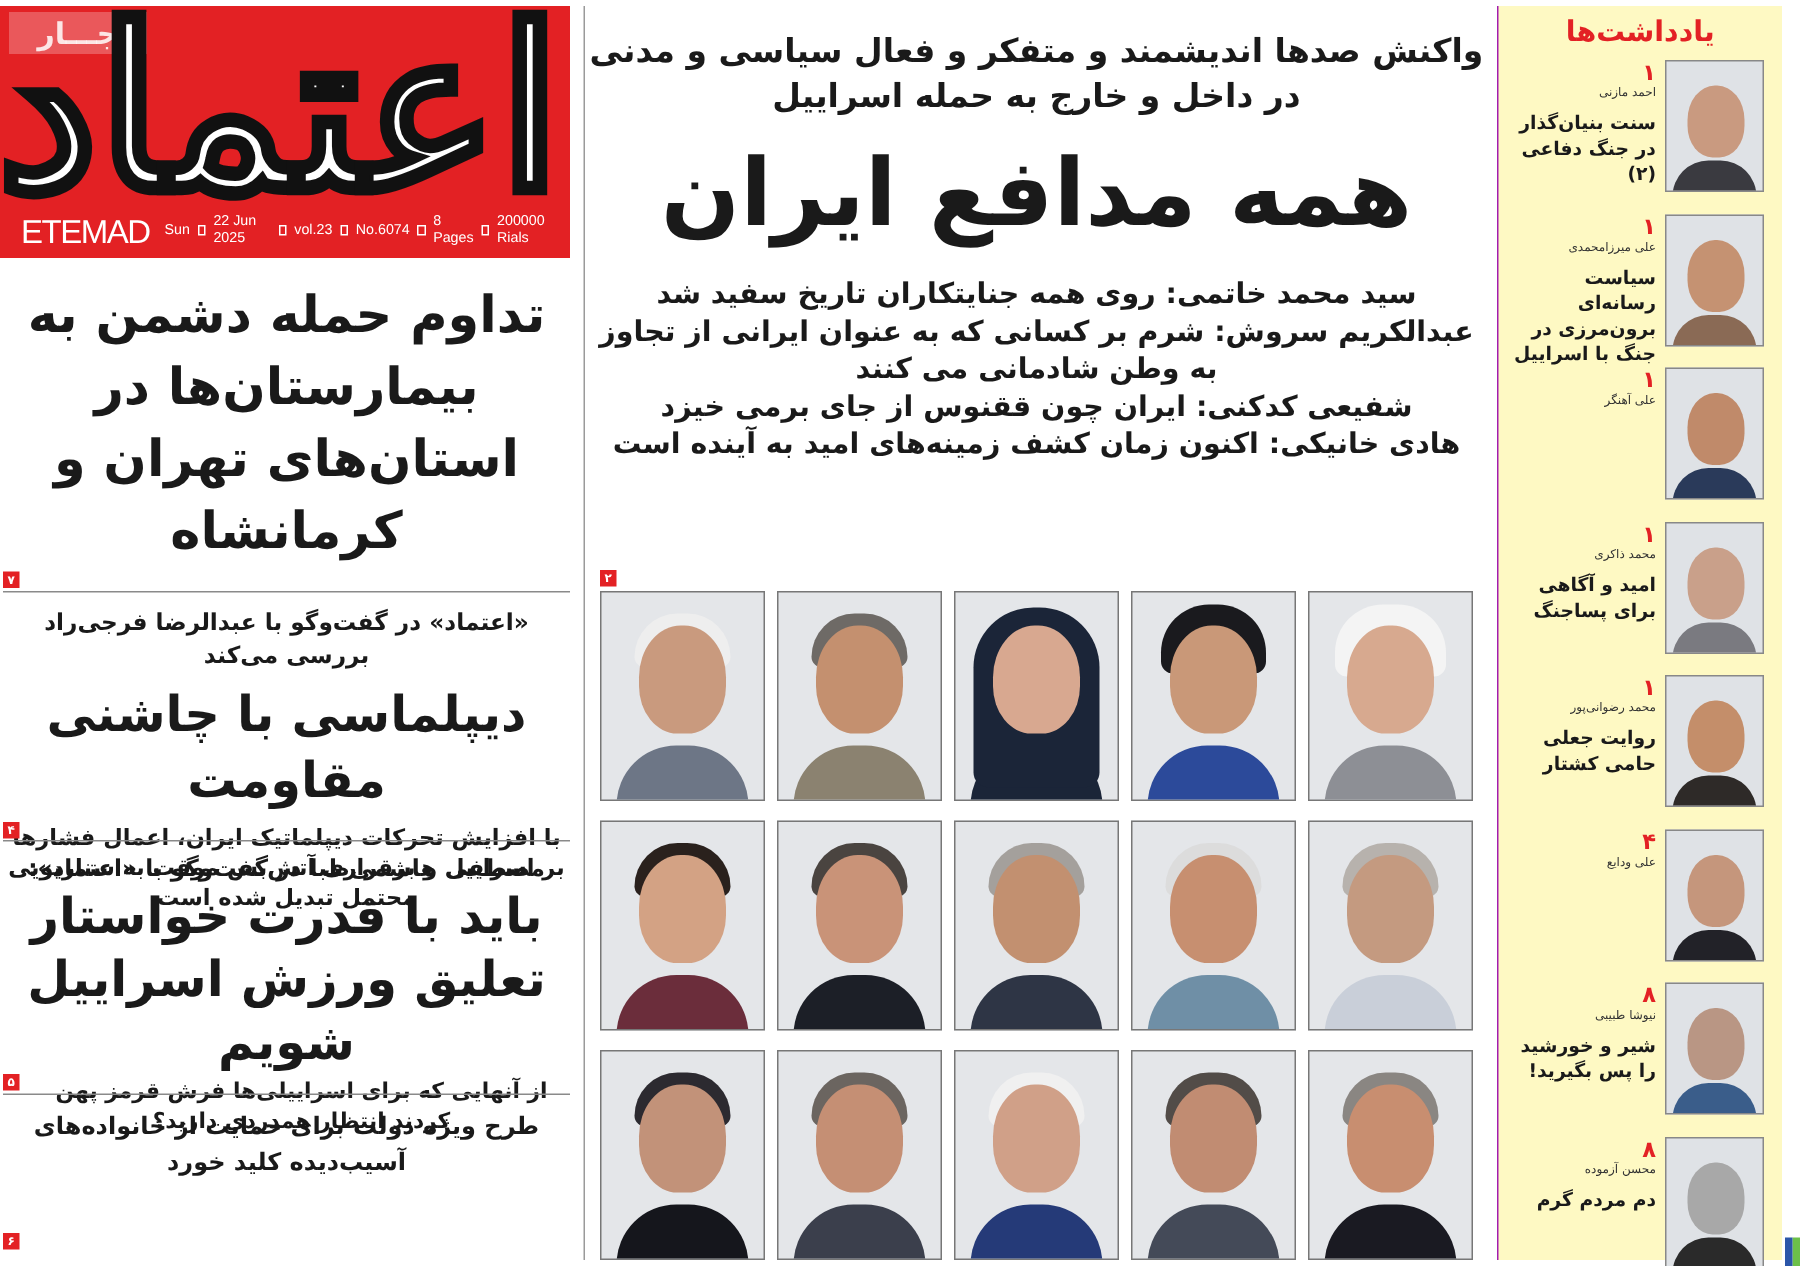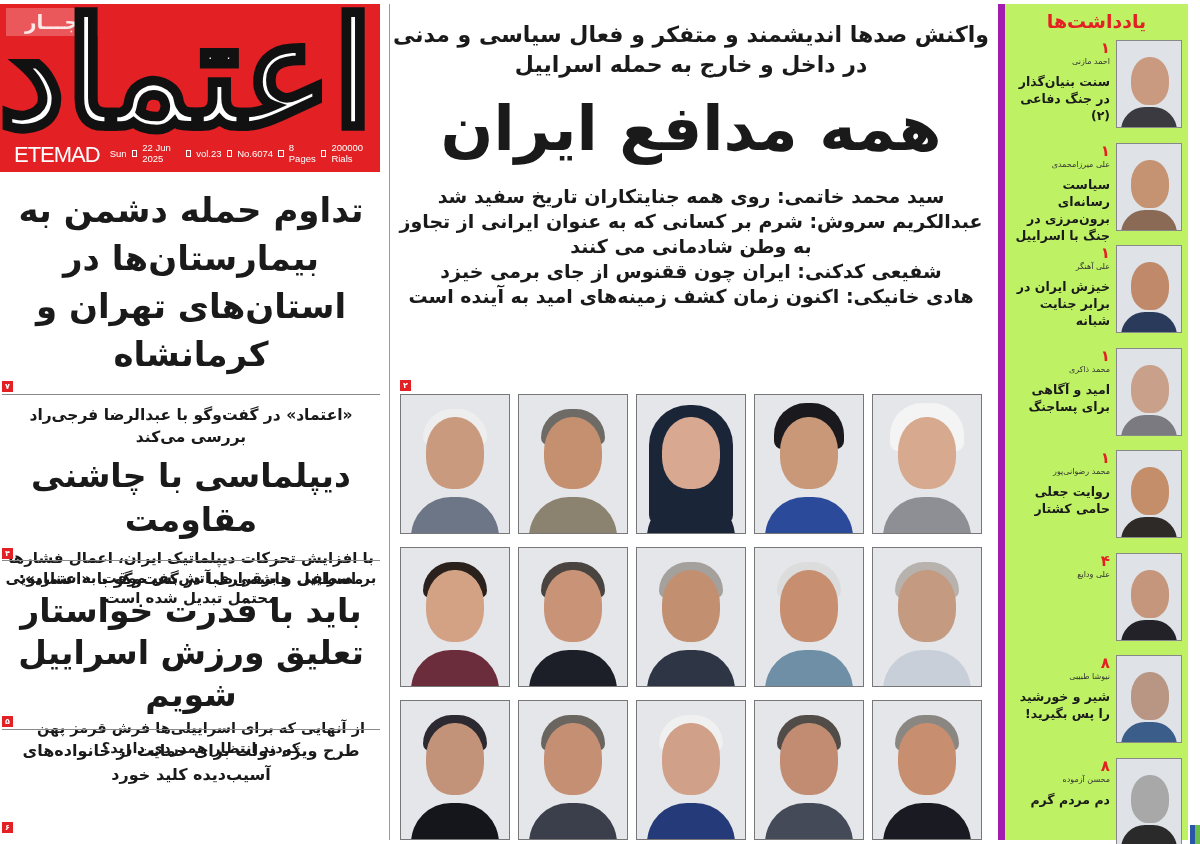--- a/index.html
+++ b/index.html
@@ -46,21 +46,21 @@
   .center-col .main-headline { margin-top: 4px; font-weight: bold; font-size: 62px; line-height: 90px; letter-spacing: -1px; }
   .center-col .quotes { margin-top: 10px; font-weight: bold; font-size: 19px; line-height: 25px; }
   .photo-grid { position: absolute; left: 8px; top: 394px; width: 582px; display: grid; grid-template-columns: repeat(5, 110px); column-gap: 8px; row-gap: 13px; direction: rtl; }
   .photo { width: 110px; height: 140px; border: 1px solid #777; background: #e4e6e9; position: relative; overflow: hidden; }
   .photo .head { position: absolute; left: 50%; top: 22px; width: 58px; height: 72px; margin-left: -29px; border-radius: 48% 48% 44% 44%; }
   .photo .body { position: absolute; left: 10px; right: 10px; bottom: -14px; height: 50px; border-radius: 40px 40px 0 0; }
   .photo .hair { position: absolute; left: 50%; top: 14px; width: 64px; height: 36px; margin-left: -32px; border-radius: 32px 32px 8px 8px; }
   .center-badge { left: 400px; top: 380px; }
 
   
-  .sidebar { position: absolute; left: 998px; top: 4px; width: 190px; height: 836px; background: #bef264; border-left: 7px solid #a21caf; }
+  .sidebar { position: absolute; left: 998px; top: 4px; width: 190px; height: 836px; background: #fef9c3; border-left: 1px solid #a21caf; }
   .sidebar .title { text-align: center; color: #e32124; font-weight: bold; font-size: 19px; line-height: 30px; margin-top: 2px; }
   .note { position: absolute; left: 0; width: 185px; height: 98px; }
   .note .thumb { position: absolute; right: 8px; top: 0; width: 66px; height: 88px; border: 1px solid #888; background: #dfe2e6; overflow: hidden; }
   .note .thumb .head { position: absolute; left: 14px; top: 16px; width: 38px; height: 48px; border-radius: 48% 48% 44% 44%; }
   .note .thumb .body { position: absolute; left: 4px; right: 4px; bottom: -8px; height: 28px; border-radius: 24px 24px 0 0; }
   .note .text { position: absolute; right: 80px; top: 0; width: 104px; text-align: right; }
   .note .num { color: #e32124; font-weight: bold; font-size: 15px; line-height: 16px; }
   .note .author { font-size: 8px; line-height: 11px; color: #333; }
   .note .ntitle { font-weight: bold; font-size: 12.5px; line-height: 17px; margin-top: 6px; }
   .stripe { position: absolute; left: 1190px; top: 825px; width: 10px; height: 19px; display: flex; }
@@ -237,21 +237,20 @@
         </div>
       </div>
       <div class="note" style="top: 241px;">
         <div class="thumb">
           <div class="body" style="background:#2a3a5a"></div>
           <div class="head" style="background:#c08a6a"></div>
         </div>
         <div class="text">
           <div class="num">۱</div>
           <div class="author">علی آهنگر</div>
-          <div class="ntitle">خیزش ایران در برابر جنایت شبانه</div>
         </div>
       </div>
       <div class="note" style="top: 343.5px;">
         <div class="thumb">
           <div class="body" style="background:#7a7a80"></div>
           <div class="head" style="background:#c9a08a"></div>
         </div>
         <div class="text">
           <div class="num">۱</div>
           <div class="author">محمد ذاکری</div>

